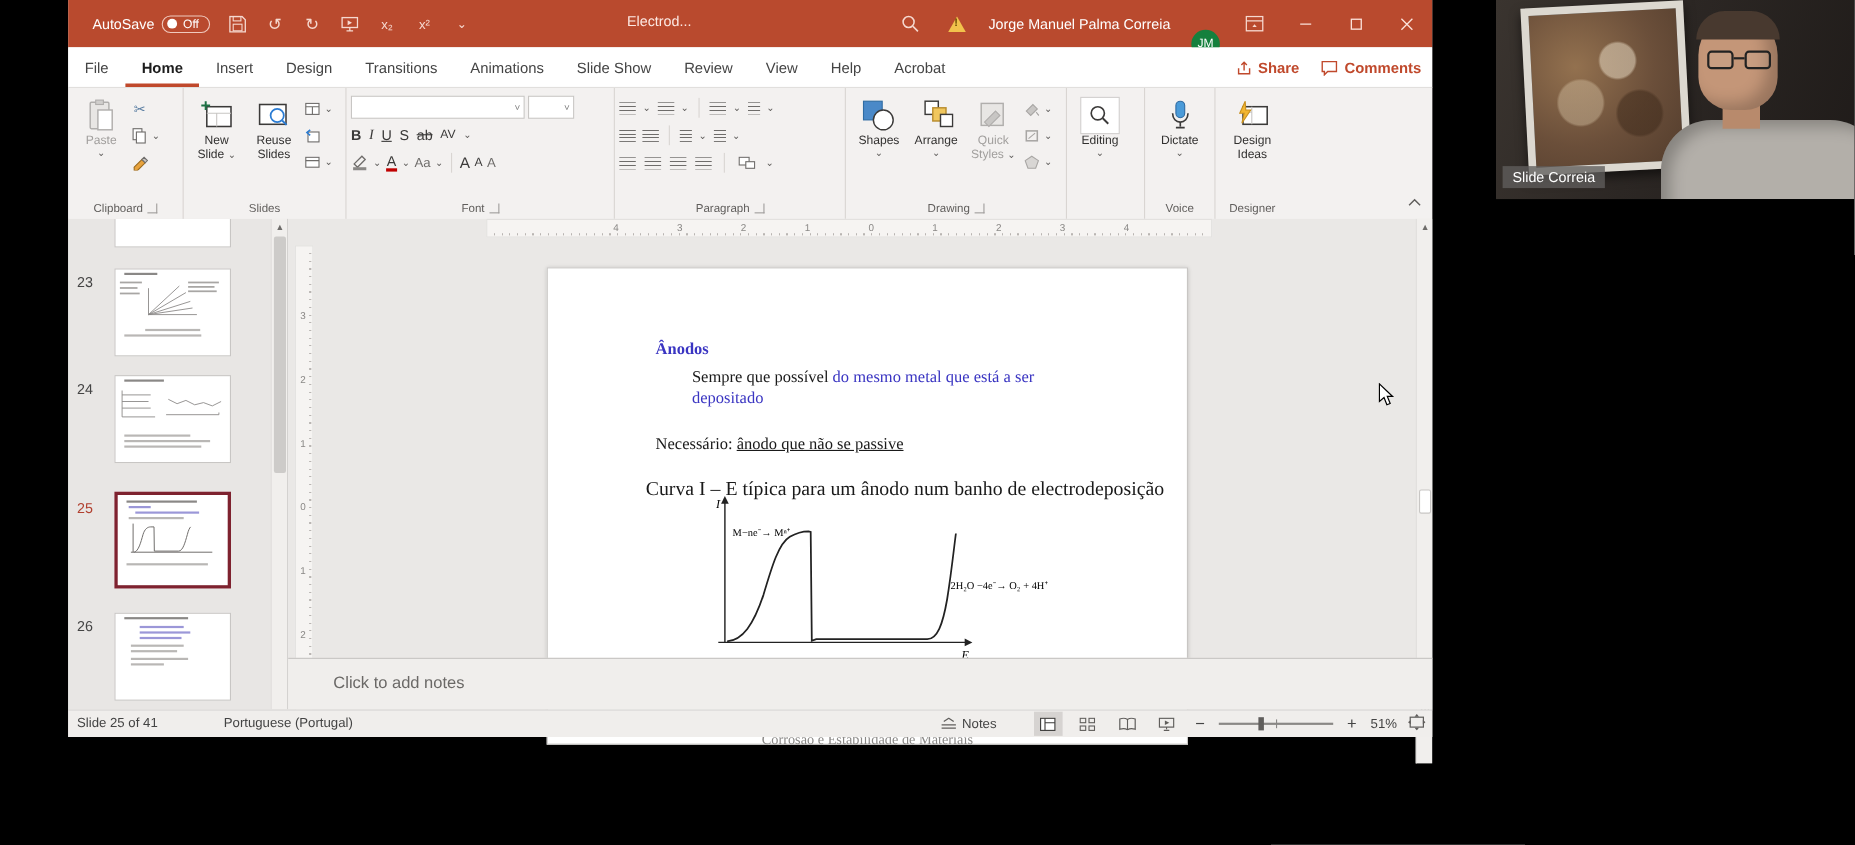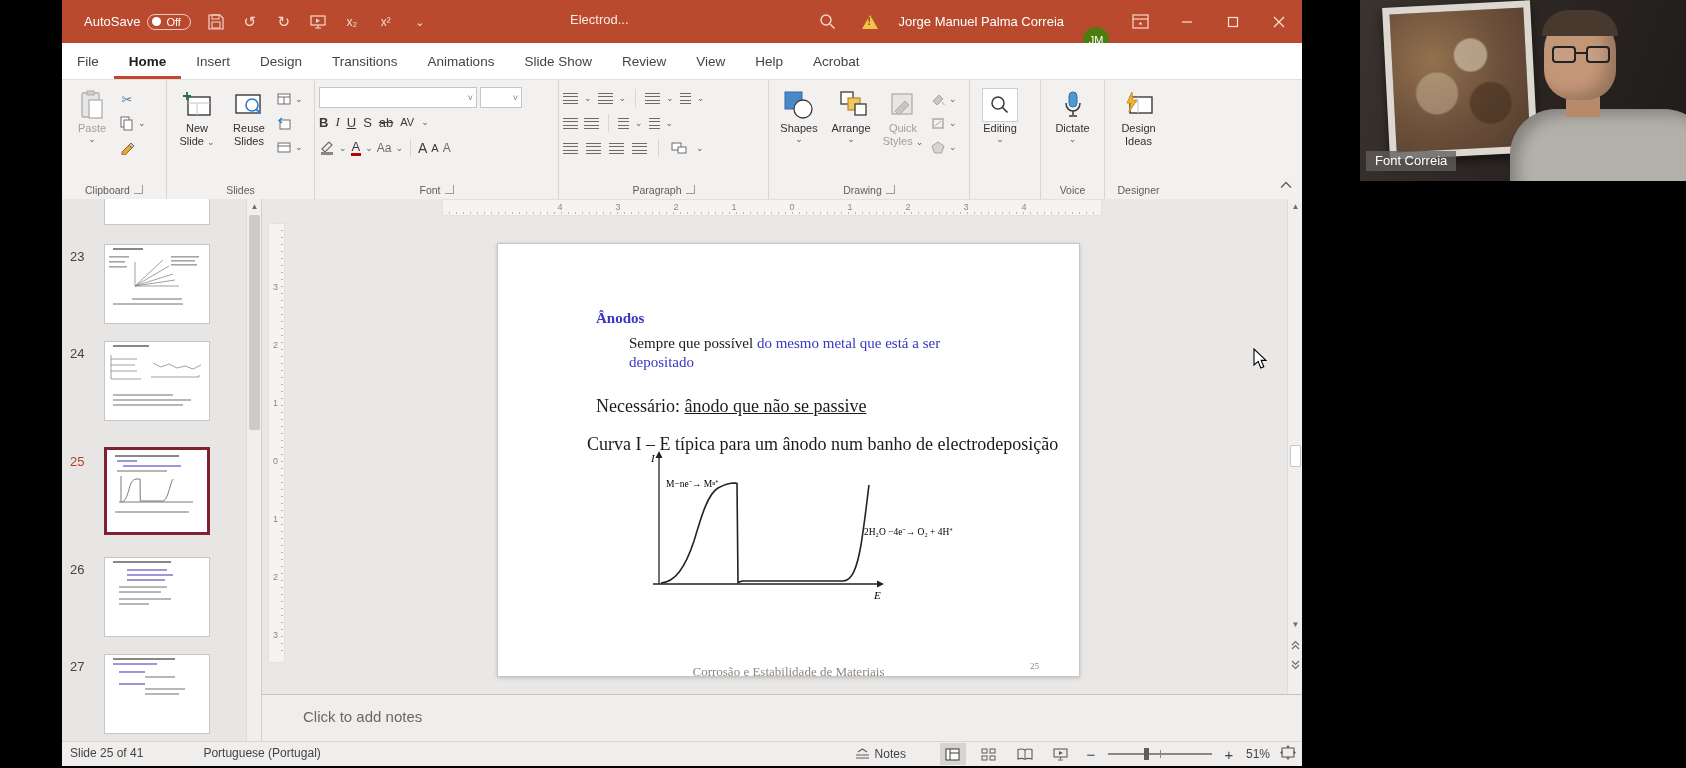--- a/index.html
+++ b/index.html
@@ -1,34 +1,34 @@
 <!DOCTYPE html>
 <html><head>
 <meta charset="utf-8">
 <style>
   * { box-sizing: border-box; margin: 0; padding: 0; }
   html,body { width:1686px; height:768px; }
   body { background:#000; font-family:"Liberation Sans",sans-serif; position:relative; overflow:hidden; -webkit-font-smoothing:antialiased; }
 
   
-  .pp-window { position:absolute; left:62px; top:0; width:1240px; height:766px; background:#f3f1f0; display:flex; flex-direction:column; }
+  .pp-window { position:absolute; left:62px; top:0; width:1240px; height:670px; background:#f3f1f0; display:flex; flex-direction:column; }
 
   
   .titlebar { height:43px; background:#b94a2e; display:flex; align-items:center; color:#fbe2da; font-size:13px; position:relative; flex:0 0 auto; }
   .autosave { display:flex; align-items:center; gap:7px; margin-left:22px; color:#fff; }
   .as-pill { display:flex; align-items:center; gap:5px; border:1px solid #f0c9bd; border-radius:10px; padding:1px 9px 1px 4px; font-size:11px; color:#fff; }
   .as-dot { width:9px; height:9px; border-radius:50%; background:#fff; }
   .qat { display:flex; align-items:center; gap:16px; margin-left:16px; }
   .qat .qi { width:18px; height:18px; display:flex; align-items:center; justify-content:center; color:#f6d9d0; font-size:15px; }
   .doc-title { position:absolute; left:508px; top:12px; color:#fde9e3; font-size:13px; }
   .tb-right { position:absolute; right:0; top:0; height:43px; display:flex; align-items:center; }
   .tb-right .seg { display:flex; align-items:center; justify-content:center; height:43px; }
   .warn-tri { width:0; height:0; border-left:8px solid transparent; border-right:8px solid transparent; border-bottom:14px solid #f2c24c; position:relative; }
   .warn-tri::after { content:"!"; position:absolute; left:-2px; top:1px; font-size:10px; color:#6b4d00; font-weight:bold; }
-  .avatar { width:26px; height:26px; border-radius:50%; background:#4d7c0f; color:#fff; font-size:11px; display:flex; align-items:center; justify-content:center;margin-top:36px; }
+  .avatar { width:26px; height:26px; border-radius:50%; background:#15803d; color:#fff; font-size:11px; display:flex; align-items:center; justify-content:center;margin-top:36px; }
   .winbtn { width:46px; }
 
   
   .tabs-row { height:37px; background:#fff; display:flex; align-items:stretch; font-size:13.5px; color:#444; border-bottom:1px solid #e1dfdd; flex:0 0 auto; position:relative; }
   .rtab { padding:0 15px; display:flex; align-items:center; cursor:default; }
   .rtab.active { color:#1d1d1d; font-weight:bold; box-shadow:inset 0 -3px 0 #c0492c; }
   .tabs-right { position:absolute; right:10px; top:0; height:37px; display:flex; align-items:center; gap:20px; color:#c0492c; font-weight:bold; }
   .tabs-right .tbtn { display:flex; align-items:center; gap:6px; }
 
   
@@ -76,21 +76,21 @@
   .v-ruler::after { content:""; position:absolute; top:6px; bottom:6px; left:12px; width:2px; background:repeating-linear-gradient(to bottom,#b9b5b2 0 1px,transparent 1px 7px); }
 
   
   .slide { position:absolute; left:235px; top:44px; width:583px; height:434px; background:#fff; border:1px solid #c8c6c4; box-shadow:0 1px 4px rgba(0,0,0,.18); font-family:"Liberation Serif",serif; color:#1a1a1a; }
   .s-title { position:absolute; left:100px; top:24px; font-size:18px; }
   .s-title .b { font-weight:bold; }
   .s-title .i { font-style:italic; }
   .s-anodos { position:absolute; left:98px; top:66px; font-size:15px; font-weight:bold; color:#3a35c2; }
   .s-body { position:absolute; left:131px; top:90px; width:350px; font-size:15px; line-height:19px; }
   .s-body .blue { color:#3a35c2; }
-  .s-nec { position:absolute; left:98px; top:152px; font-size:18px; }
+  .s-nec { position:absolute; left:98px; top:152px; font-size:15px; }
   .s-nec .ul { text-decoration:underline; }
   .s-curva { position:absolute; left:89px; top:190px; font-size:18px; }
   .s-graph { position:absolute; left:140px; top:205px; }
   .s-concl { position:absolute; left:40px; top:368px; width:503px; text-align:center; font-size:15.5px; line-height:20px; }
   .s-footer { position:absolute; left:0; top:420px; width:100%; text-align:center; font-size:13px; color:#8a8886; }
   .s-pagenum { position:absolute; right:40px; top:417px; font-size:9px; color:#8a8886; }
 
   
   .v-scroll { position:absolute; right:0; top:0; width:15px; height:495px; background:#f1efed; border-left:1px solid #dedcda; }
 
@@ -207,20 +207,35 @@
     <span class="rtab active">Home</span>
     <span class="rtab">Insert</span>
     <span class="rtab">Design</span>
     <span class="rtab">Transitions</span>
     <span class="rtab">Animations</span>
     <span class="rtab">Slide Show</span>
     <span class="rtab">Review</span>
     <span class="rtab">View</span>
     <span class="rtab">Help</span>
     <span class="rtab">Acrobat</span>
+    <div class="tabs-right">
+      <span class="tbtn">
+        <svg width="14" height="14" viewBox="0 0 14 14">
+            <path d="M7 9V1.5M4.5 4L7 1.5 9.5 4" fill="none" stroke="#c0492c" stroke-width="1.3"></path>
+            <path d="M2 7v5h10V7" fill="none" stroke="#c0492c" stroke-width="1.3"></path>
+          </svg>
+        <span>Share</span>
+      </span>
+      <span class="tbtn">
+        <svg width="15" height="14" viewBox="0 0 15 14">
+            <path d="M1 1h13v9H6l-3 3v-3H1z" fill="none" stroke="#c0492c" stroke-width="1.3"></path>
+          </svg>
+        <span>Comments</span>
+      </span>
+    </div>
   </div>
 
   <div class="ribbon">
 
     <div class="rgroup" style="width:105px;">
       <div class="rgroup-body">
         <div class="bigbtn dis">
           <span class="bicon">
             <svg width="24" height="30" viewBox="0 0 24 30">
                 <rect x="2" y="3" width="17" height="24" rx="1" fill="#e8e6e4" stroke="#b0aeac" stroke-width="1.3"></rect>
@@ -744,18 +759,18 @@
   <div class="torso"></div>
   <div class="neck"></div>
   <div class="head">
     <div class="hair"></div>
     <div class="glasses">
       <span class="lens"></span>
         <span class="lens r"></span>
         <span class="bridge"></span>
     </div>
   </div>
-  <div class="cam-label">Font Correia</div>
+  <div class="cam-label">Slide Correia</div>
 </div>
 
 <svg class="cursor" width="15" height="22" viewBox="0 0 15 22">
   <path d="M1 1v16l4.2-3.6 2.6 6.6 3-1.2-2.6-6.4H13z" fill="#fff" stroke="#000" stroke-width="1.1"></path>
 </svg>
 
 </body></html>

